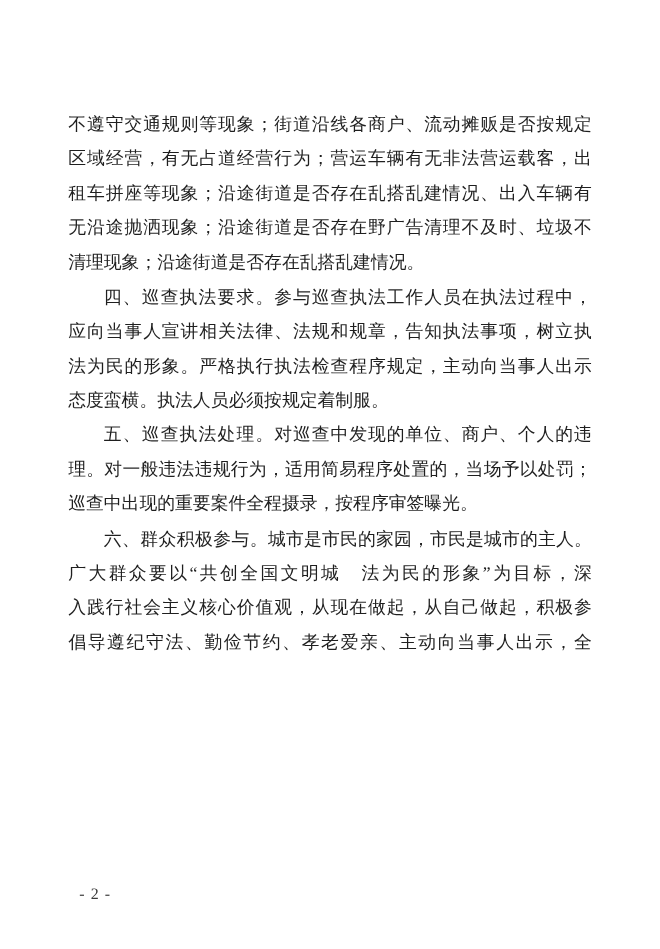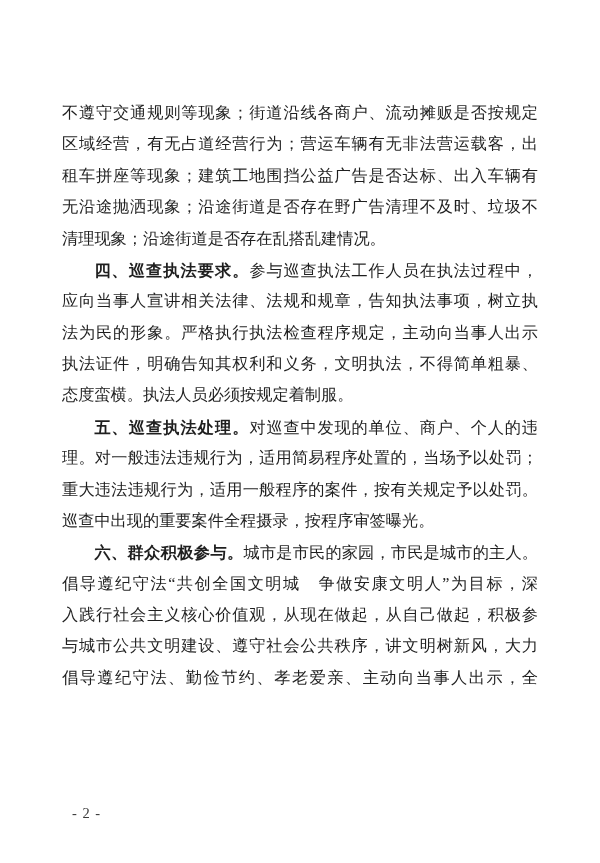--- a/index.html
+++ b/index.html
@@ -29,21 +29,21 @@
     text-align: justify;
     overflow: hidden;
   }
   .line.fill {
     text-align-last: justify;
   }
   .line.indent {
     text-indent: 32.4px;
   }
   .head {
-    font-weight: bold;
+    font-weight: normal;
     font-family: "Liberation Sans", "DejaVu Sans", sans-serif;
     letter-spacing: 0.2px;
   }
   .footer {
     position: absolute;
     left: 72px;
     top: 803px;
     font-size: 14.5px;
     line-height: 20px;
     color: #3a3a3a;
@@ -51,32 +51,29 @@
     font-family: "Liberation Serif", "DejaVu Serif", serif;
   }
 </style>
 </head>
 <body>
 
 <div class="page">
   <div class="text-block">
       <div class="line fill"><span>不遵守交通规则等现象；街道沿线各商户、流动摊贩是否按规定</span></div>
       <div class="line fill"><span>区域经营，有无占道经营行为；营运车辆有无非法营运载客，出</span></div>
-      <div class="line fill"><span>租车拼座等现象；建筑工地围挡公益广告是否达标、出入车辆有</span></div>
+      <div class="line fill"><span>租车拼座等现象；沿途街道是否存在乱搭乱建情况、出入车辆有</span></div>
       <div class="line fill"><span>无沿途抛洒现象；沿途街道是否存在野广告清理不及时、垃圾不</span></div>
       <div class="line"><span>清理现象；沿途街道是否存在乱搭乱建情况。</span></div>
       <div class="line indent fill"><span class="head">四、巡查执法要求。</span><span>参与巡查执法工作人员在执法过程中，</span></div>
       <div class="line fill"><span>应向当事人宣讲相关法律、法规和规章，告知执法事项，树立执</span></div>
       <div class="line fill"><span>法为民的形象。严格执行执法检查程序规定，主动向当事人出示</span></div>
-      <div class="line fill"><span>执法证件，明确告知其权利和义务，文明执法，不得简单粗暴、</span></div>
       <div class="line"><span>态度蛮横。执法人员必须按规定着制服。</span></div>
       <div class="line indent fill"><span class="head">五、巡查执法处理。</span><span>对巡查中发现的单位、商户、个人的违</span></div>
       <div class="line fill"><span>理。对一般违法违规行为，适用简易程序处置的，当场予以处罚；</span></div>
-      <div class="line fill"><span>重大违法违规行为，适用一般程序的案件，按有关规定予以处罚。</span></div>
       <div class="line"><span>巡查中出现的重要案件全程摄录，按程序审签曝光。</span></div>
       <div class="line indent fill"><span class="head">六、群众积极参与。</span><span>城市是市民的家园，市民是城市的主人。</span></div>
-      <div class="line fill"><span>倡导遵纪守法“共创全国文明城　争做安康文明人”为目标，深</span></div>
+      <div class="line fill"><span>广大群众要以“共创全国文明城　法为民的形象”为目标，深</span></div>
       <div class="line fill"><span>入践行社会主义核心价值观，从现在做起，从自己做起，积极参</span></div>
-      <div class="line fill"><span>与城市公共文明建设、遵守社会公共秩序，讲文明树新风，大力</span></div>
       <div class="line fill"><span>倡导遵纪守法、勤俭节约、孝老爱亲、主动向当事人出示，全</span></div>
     </div>
   <div class="footer">- 2 -</div>
 </div>
 
 </body></html>

